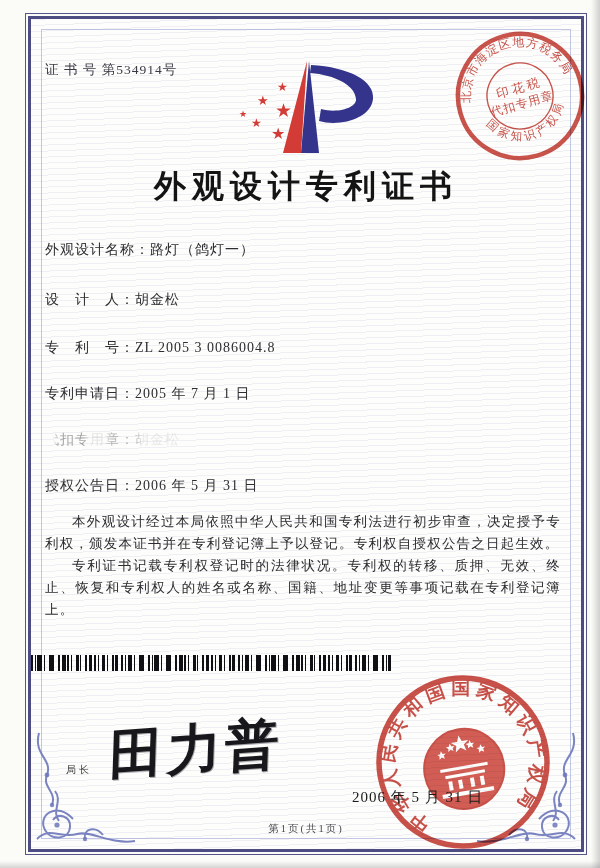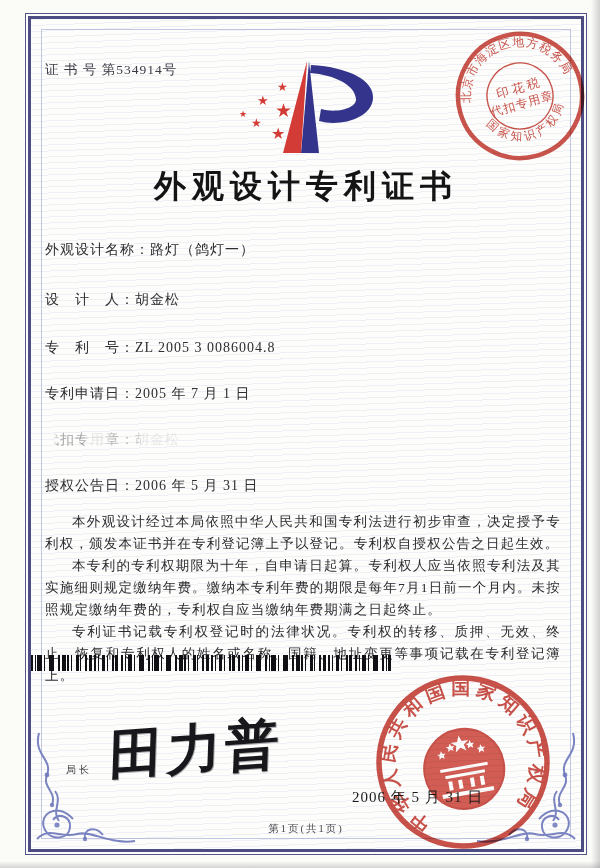--- a/index.html
+++ b/index.html
@@ -128,21 +128,20 @@
   </div>
   <div class="field f5 faded">
     <span>代扣专用章：</span><span>胡金松</span>
   </div>
   <div class="field f6">
     <span>授权公告日：</span><span>2006 年 5 月 31 日</span>
   </div>
 
   <div class="paras">
     <p>本外观设计经过本局依照中华人民共和国专利法进行初步审查，决定授予专利权，颁发本证书并在专利登记簿上予以登记。专利权自授权公告之日起生效。</p>
-    <p>本专利的专利权期限为十年，自申请日起算。专利权人应当依照专利法及其实施细则规定缴纳年费。缴纳本专利年费的期限是每年7月1日前一个月内。未按照规定缴纳年费的，专利权自应当缴纳年费期满之日起终止。</p>
     <p>专利证书记载专利权登记时的法律状况。专利权的转移、质押、无效、终止、恢复和专利权人的姓名或名称、国籍、地址变更等事项记载在专利登记簿上。</p>
   </div>
 
   <div class="barcode"></div>
 
   <div class="director-label">局长</div>
   <div class="signature">田力普</div>
 
   <svg class="tax-stamp" viewBox="0 0 136 136">
     <defs>

